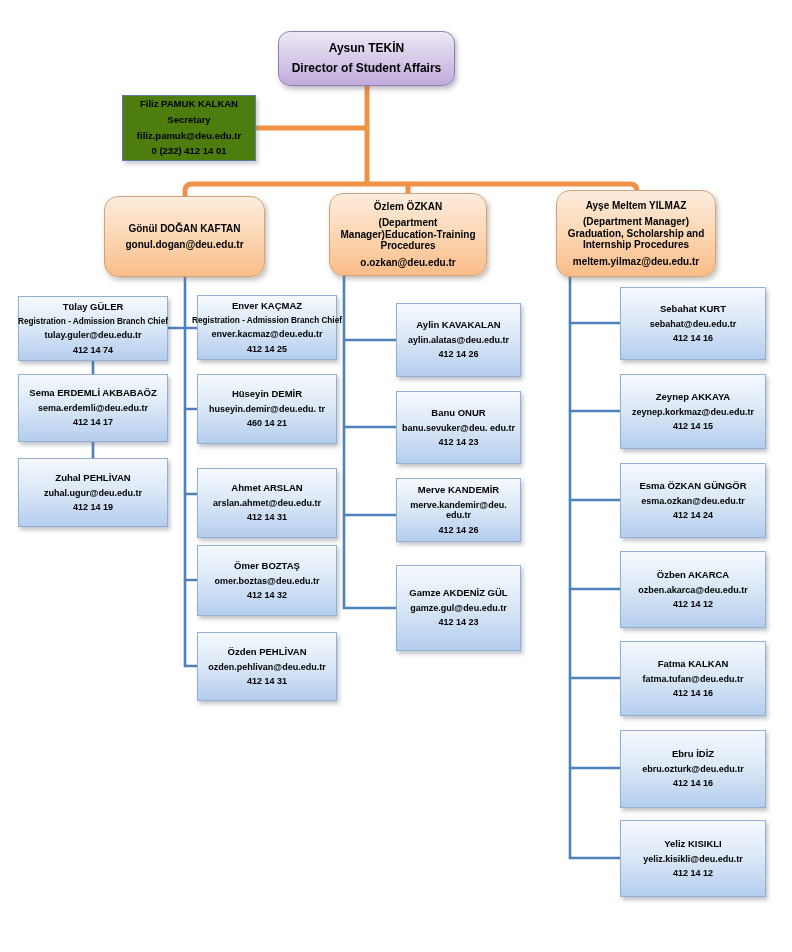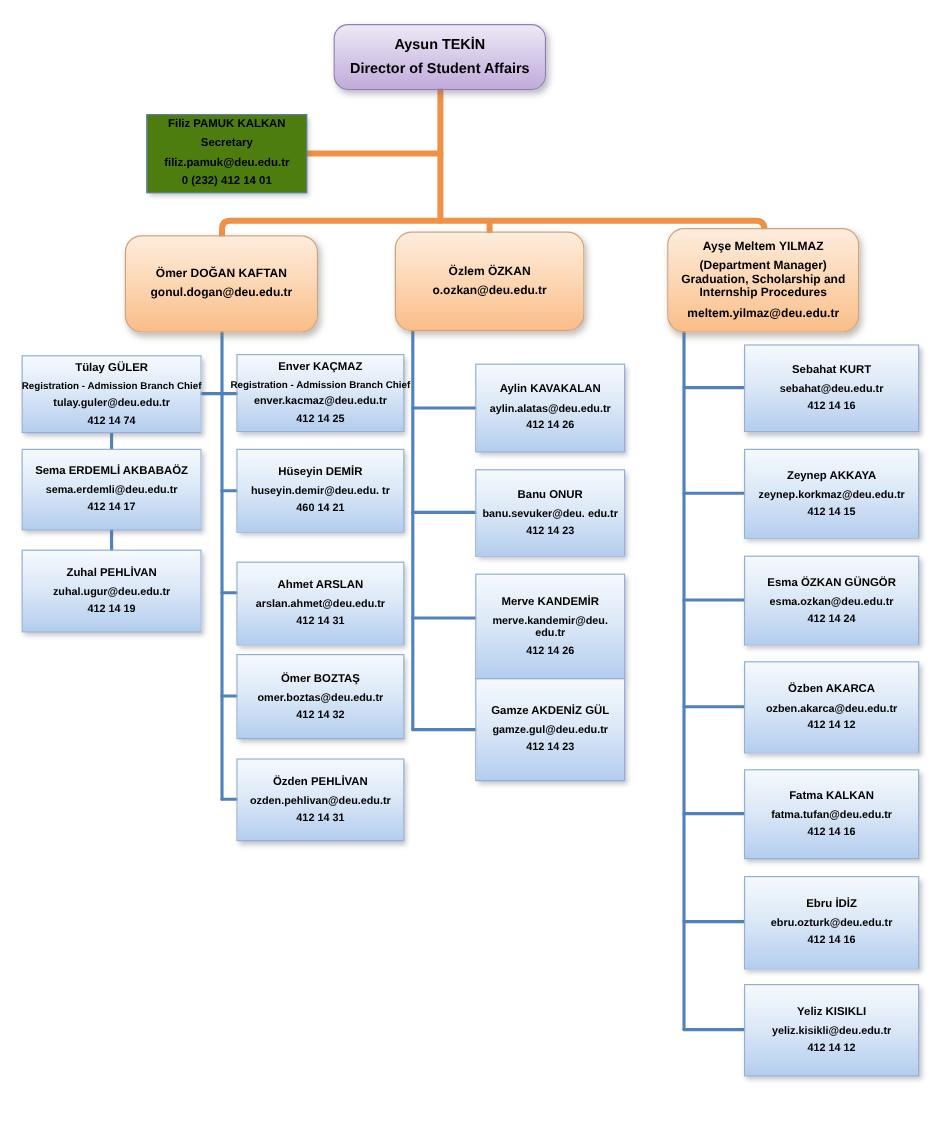--- a/index.html
+++ b/index.html
@@ -8,21 +8,21 @@
   #wires{position:absolute;left:0;top:0;z-index:0;}
   .node{position:absolute;z-index:1;display:flex;flex-direction:column;justify-content:center;
         align-items:center;text-align:center;box-sizing:border-box;color:#000;font-weight:bold;
         padding:3px 5px;}
   .blue{background:linear-gradient(180deg,#f5f9fd 0%,#dde9f7 45%,#b4cdee 100%);
         border:1px solid #93afd4;box-shadow:2px 3px 4px rgba(100,110,125,.4);}
   .blueflat{background:#4d7c0f;border:1.6px solid #5b7ca3;box-shadow:2px 3px 4px rgba(100,110,125,.35);}
   .orange{background:linear-gradient(180deg,#fdecdd 0%,#fcd9b8 45%,#fabd89 100%);
           border:1px solid #cfa27a;border-radius:14px;box-shadow:2px 3px 5px rgba(120,110,100,.45);}
   .purple{background:linear-gradient(180deg,#ede8f5 0%,#d9cdea 45%,#c1abdb 100%);
-          border:1px solid #8f7fae;border-radius:12px;box-shadow:2px 3px 5px rgba(110,100,125,.45);}
+          border:1px solid #8f7fae;border-radius:12px;box-shadow:2px 3px 5px rgba(110,100,125,.45);margin-top:11px;}
   .ln{font-size:9px;line-height:1.15;margin:2px 0;}
   .ln.name{font-size:9.5px;}
   .ln.chief{font-size:8.2px;white-space:nowrap;}
   .orange .ln{font-size:10px;margin:2.5px 0;}
   .purple .ln{font-size:12px;margin:3px 0;}
   .blueflat .ln{font-size:9.5px;margin:2.5px 0;}
 </style>
 </head>
 <body>
 
@@ -68,25 +68,26 @@
   </div>
 
   <div class="node blueflat" style="left:122px;top:95px;width:134px;height:66px">
     <div class="ln name">Filiz PAMUK KALKAN</div>
     <div class="ln">Secretary</div>
     <div class="ln">filiz.pamuk@deu.edu.tr</div>
     <div class="ln">0  (232) 412 14 01</div>
   </div>
 
   <div class="node orange" style="left:104px;top:196px;width:161px;height:81px">
-    <div class="ln name">Ömer DOĞAN KAFTAN</div>
+    <div class="ln name">Gönül DOĞAN KAFTAN</div>
     <div class="ln">gonul.dogan@deu.edu.tr</div>
   </div>
   <div class="node orange" style="left:329px;top:193px;width:158px;height:83px">
     <div class="ln name">Özlem ÖZKAN</div>
+    <div class="ln">(Department Manager)Education-Training Procedures</div>
     <div class="ln">o.ozkan@deu.edu.tr</div>
   </div>
   <div class="node orange" style="left:556px;top:190px;width:160px;height:87px">
     <div class="ln name">Ayşe Meltem YILMAZ</div>
     <div class="ln">(Department Manager) Graduation, Scholarship and Internship Procedures</div>
     <div class="ln">meltem.yilmaz@deu.edu.tr</div>
   </div>
 
   <div class="node blue" style="left:18px;top:296px;width:150px;height:65px">
     <div class="ln name">Tülay GÜLER</div>
@@ -135,21 +136,21 @@
   <div class="node blue" style="left:396px;top:303px;width:125px;height:74px">
     <div class="ln name">Aylin KAVAKALAN</div>
     <div class="ln">aylin.alatas@deu.edu.tr</div>
     <div class="ln">412 14 26</div>
   </div>
   <div class="node blue" style="left:396px;top:391px;width:125px;height:73px">
     <div class="ln name">Banu ONUR</div>
     <div class="ln">banu.sevuker@deu. edu.tr</div>
     <div class="ln">412 14 23</div>
   </div>
-  <div class="node blue" style="left:396px;top:478px;width:125px;height:88px">
+  <div class="node blue" style="left:396px;top:478px;width:125px;height:64px">
     <div class="ln name">Merve KANDEMİR</div>
     <div class="ln">merve.kandemir@deu. edu.tr</div>
     <div class="ln">412 14 26</div>
   </div>
   <div class="node blue" style="left:396px;top:565px;width:125px;height:86px">
     <div class="ln name">Gamze AKDENİZ GÜL</div>
     <div class="ln">gamze.gul@deu.edu.tr</div>
     <div class="ln">412 14 23</div>
   </div>
 

